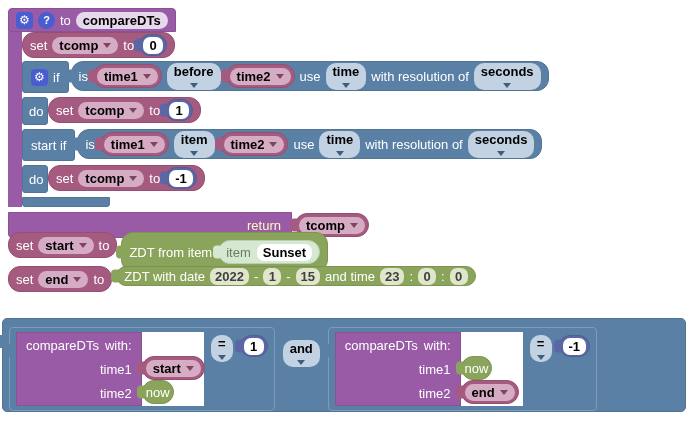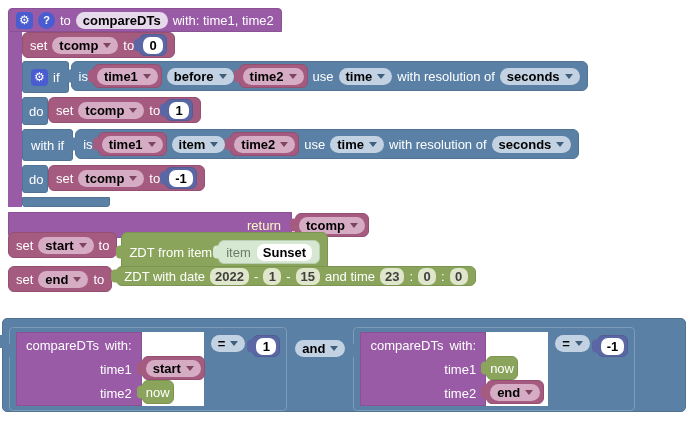--- a/index.html
+++ b/index.html
@@ -1,30 +1,30 @@
 <!DOCTYPE html>
 <html><head>
 <meta charset="utf-8">
 <style>
   html,body{margin:0;padding:0;background:#fff;}
   .stage{position:relative;width:690px;height:424px;background:#fff;overflow:hidden;
          font-family:"Liberation Sans",sans-serif;font-size:13px;line-height:1;}
-  .blk{position:relative;display:inline-flex;align-items:center;gap:5px;border-radius:6px;
+  .blk{position:relative;display:inline-flex;align-items:center;gap:5px;border-radius:12px;
        color:#fff;padding:0 7px;box-sizing:border-box;}
   .bg-purple{background:#995ba5;border:1px solid #8a5194;}
   .bg-mauve{background:#a55b80;border:1px solid #954f73;}
   .bg-blue{background:#5b80a5;border:1px solid #527494;}
   .bg-math{background:#5b67a5;border:1px solid #525d94;padding:2px 3px;}
   .bg-green{background:#8aa55b;border:1px solid #7c9451;}
   .bg-item{background:#d6e7d2;border:1px solid #b9cfb3;color:#6d7d65;}
   .pill{display:inline-flex;align-items:center;gap:5px;border-radius:10px;padding:2px 7px;
         color:#000;font-weight:600;}
   .pill-mauve{background:#d6abc4;}
   .pill-purple{background:#e7d9ec;}
-  .pill-blue{background:#c2d2e2;}
+  .pill-blue{background:#c2d2e2;flex-direction:column;}
   .caret{width:0;height:0;border-left:4px solid transparent;border-right:4px solid transparent;
          border-top:5px solid #444;}
   .caret-m{border-top-color:#7c4560;}
   .caret-b{border-top-color:#3f5e7b;}
   .fieldw{background:#fff;border-radius:7px;padding:2px 6px;color:#000;font-weight:600;
           min-width:8px;text-align:center;}
   .fieldg{background:#dfe6cb;border-radius:7px;padding:2px 5px;color:#404040;font-weight:600;
           min-width:8px;text-align:center;}
   .plug{position:absolute;left:-6px;top:50%;transform:translateY(-50%);width:7px;height:13px;
         border-radius:4px 0 0 4px;background:inherit;}
@@ -82,21 +82,20 @@
 <body>
 
 <div class="stage">
 
   <div class="fn">
     <div class="blk bg-purple fn-header">
       <span class="icon-sq">⚙</span>
       <span class="icon-ci">?</span>
       <span>to</span>
       <span class="pill pill-purple">compareDTs</span>
-      <span class="nowrap">with: time1, time2</span>
     </div>
 
     <div class="fn-body">
       <div class="spine"></div>
 
       <div class="stmt">
         <div class="blk bg-mauve set-blk">
           <span>set</span>
           <span class="pill pill-mauve">
             <span>tcomp</span>
@@ -162,21 +161,21 @@
           <span>to</span>
           <span class="blk bg-math num-blk">
             <span class="plug"></span>
             <span class="fieldw">1</span>
           </span>
         </div>
       </div>
 
       <div class="ifrow">
         <div class="iflabel">
-          <span>with if</span>
+          <span>start if</span>
         </div>
         <div class="blk bg-blue cond">
           <span class="plug"></span>
           <span>is</span>
           <span class="blk bg-mauve var-blk">
             <span class="plug"></span>
             <span class="pill pill-mauve">
               <span>time1</span>
               <span class="caret caret-m"></span>
             </span>

